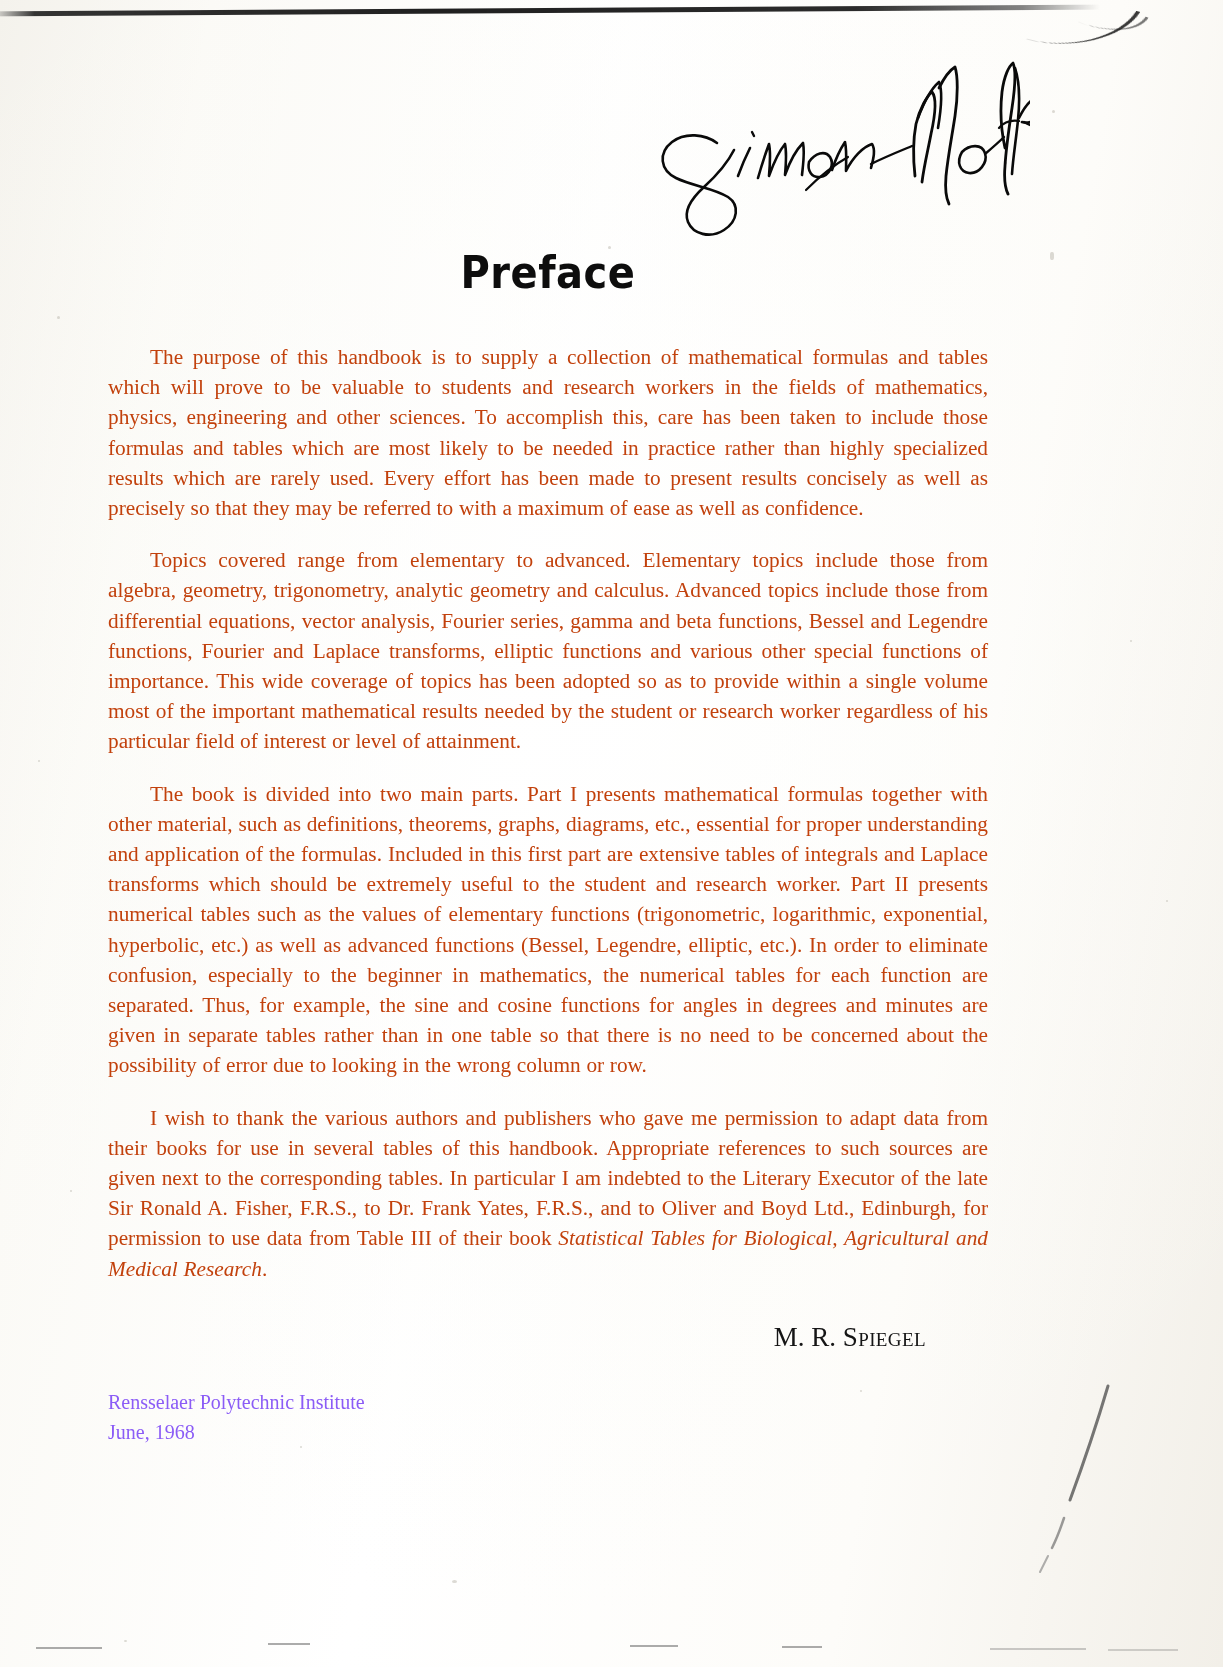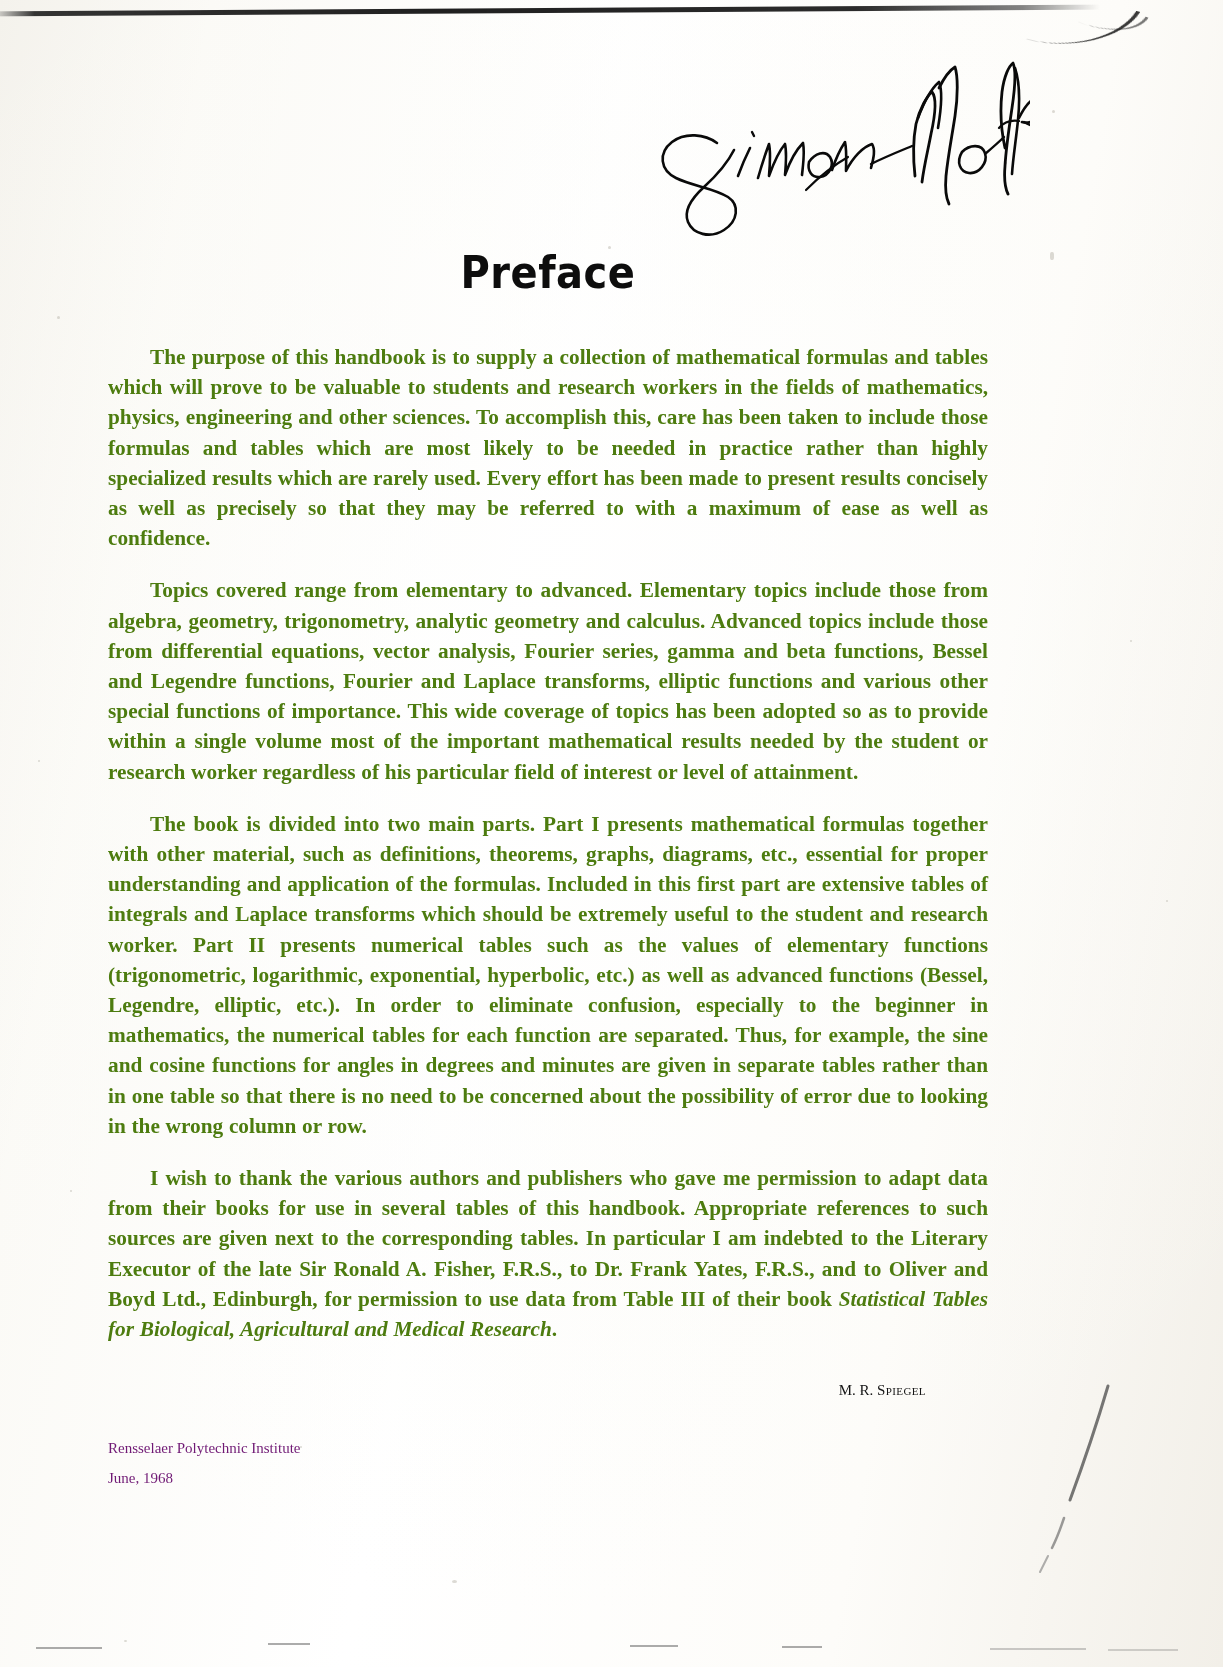--- a/index.html
+++ b/index.html
@@ -132,46 +132,45 @@
     transform: scaleY(1.12);
     transform-origin: center bottom;
   }
 
   p.body-par {
     margin: 0 0 22px 0;
     font-size: 21.3px;
     line-height: 30.2px;
     text-align: justify;
     text-indent: 42px;
-    color: #4d7c0f;
+    color: #c2410c;
     word-spacing: 0.4px;
     hyphens: none;
-    font-weight: bold;
   }
   p.body-par:last-of-type { margin-bottom: 0; }
 
   .italic-title { font-style: italic; }
 
   .sig-name {
     margin: 38px 0 0 0;
     text-align: right;
     padding-right: 62px;
-    font-size: 15px;
+    font-size: 27px;
     color: #151515;
   }
   .smallcaps {
     font-variant: small-caps;
     letter-spacing: 0.4px;
   }
 
   .affiliation {
     margin: 34px 0 0 0;
-    font-size: 15px;
+    font-size: 20px;
     line-height: 30px;
-    color: #701a75;
+    color: #8b5cf6;
   }
   .affiliation div { white-space: nowrap; }
 </style>
 </head>
 <body>
 
 <div id="page">
 
   <div class="paper-tint"></div>
 

